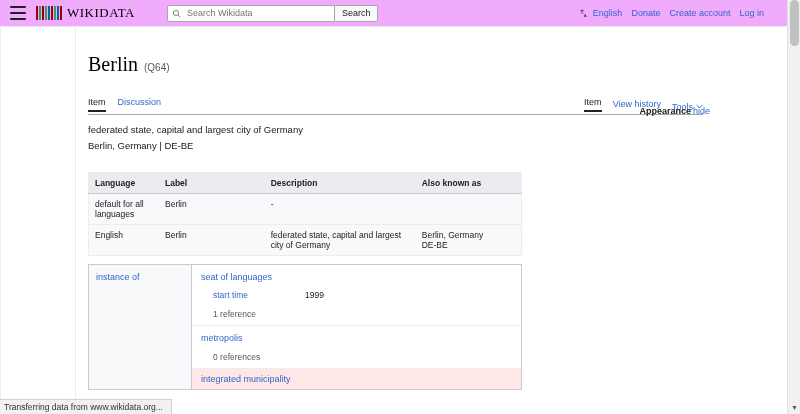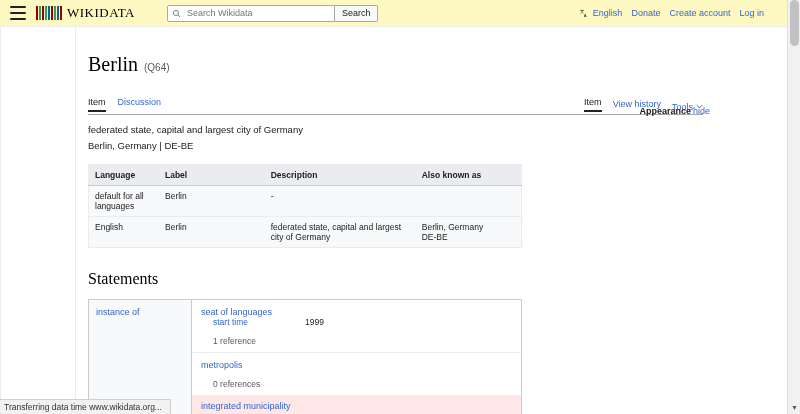--- a/index.html
+++ b/index.html
@@ -13,21 +13,21 @@
     overflow: hidden;
     position: relative;
   }
   
   .header {
     height: 27px;
     border-bottom: 1px solid #eaecf0;
     display: flex;
     align-items: center;
     padding: 0 10px;
-    background: #fef9c3;
+    background: #f0abfc;
     position: relative;
   }
   .hamburger {
     width: 16px; height: 14px;
     display: flex; flex-direction: column; justify-content: space-between;
     margin-right: 10px;
     cursor: pointer;
   }
   .hamburger span { display: block; height: 2px; background: #202122; border-radius: 1px; }
   .logo-wrap { display: flex; align-items: center; gap: 5px; }
@@ -129,21 +129,21 @@
   }
   .appearance .ap-title { font-weight: bold; color: #202122; }
   .appearance .ap-hide { color: #3366cc; cursor: pointer; }
 
   .desc-block { margin-top: 9px; font-size: 9.5px; }
   .desc-main { color: #202122; }
   .desc-alias { color: #202122; margin-top: 5px; }
 
   
   table.terms {
-    margin-top: 13px;
+    margin-top: 21px;
     border-collapse: collapse;
     width: 434px;
     font-size: 8.5px;
     background: #f8f9fa;
     border: 1px solid #eaecf0;
   }
   table.terms th {
     text-align: left;
     font-weight: bold;
     padding: 5px 6px;
@@ -192,20 +192,21 @@
   .stmt-value {
     border-bottom: 1px solid #eaecf0;
     padding: 7px 9px 6px 9px;
     font-size: 9px;
   }
   .stmt-value:last-child { border-bottom: 0; }
   .stmt-value.highlight { background: #fee7e6; padding-top: 5px; padding-bottom: 5px; }
   .val-main a { color: #3366cc; text-decoration: none; cursor: pointer; }
   .qualifier {
     display: flex;
+    margin-top: 8px;
     font-size: 8.5px;
     padding-left: 12px;
   }
   .qualifier .q-prop { color: #3366cc; width: 92px; cursor: pointer; }
   .qualifier .q-val { color: #202122; }
   .refs {
     margin-top: 9px;
     font-size: 8.5px;
     color: #54595d;
     padding-left: 12px;
@@ -364,21 +365,20 @@
       <tr>
         <td>English</td>
         <td>Berlin</td>
         <td>federated state, capital and largest city of Germany</td>
         <td style="white-space:pre-line">Berlin, Germany
 DE-BE</td>
       </tr>
     </tbody>
   </table>
 
-  <h2 class="statements">Statements</h2>
 
   <div class="stmt-group">
     <div class="stmt-prop">
       <a>instance of</a>
     </div>
     <div class="stmt-values">
 
       <div class="stmt-value">
         <div class="val-main">
           <a>seat of languages</a>
@@ -401,19 +401,19 @@
         <div class="val-main">
           <a>integrated municipality</a>
         </div>
       </div>
 
     </div>
   </div>
 
 </div>
 
-<div class="status-bar">Transferring data time www.wikidata.org...</div>
+<div class="status-bar">Transferring data from www.wikidata.org...</div>
 
 <div class="vscroll">
   <div class="arrow up">▲</div>
   <div class="thumb"></div>
   <div class="arrow down">▼</div>
 </div>
 
 </body></html>

